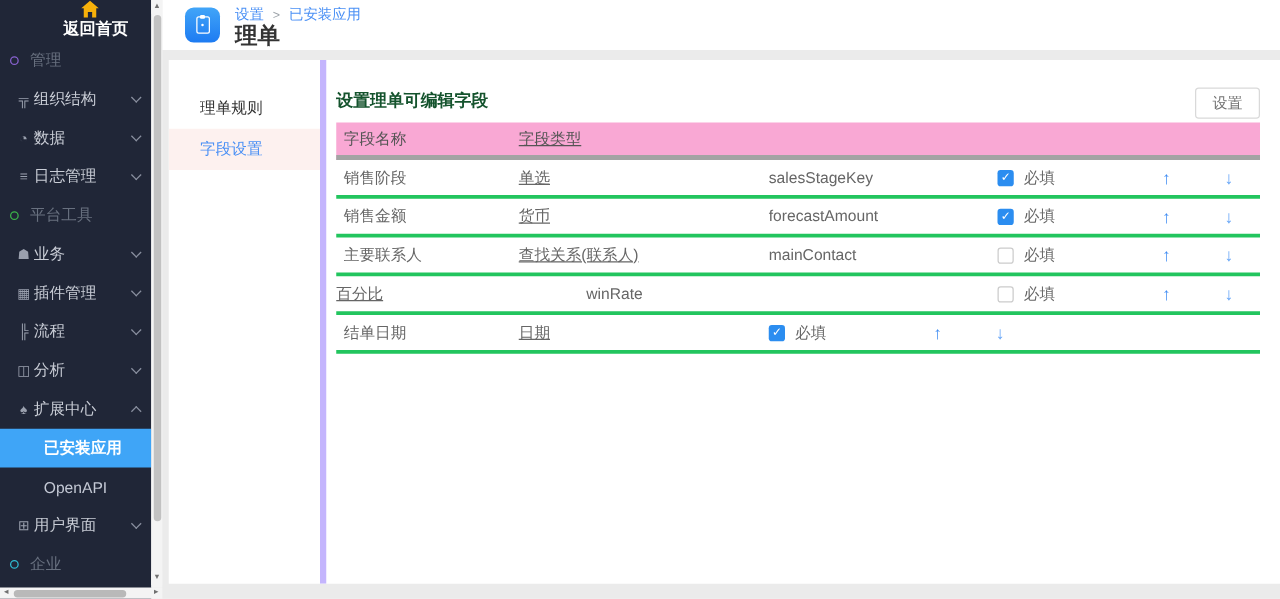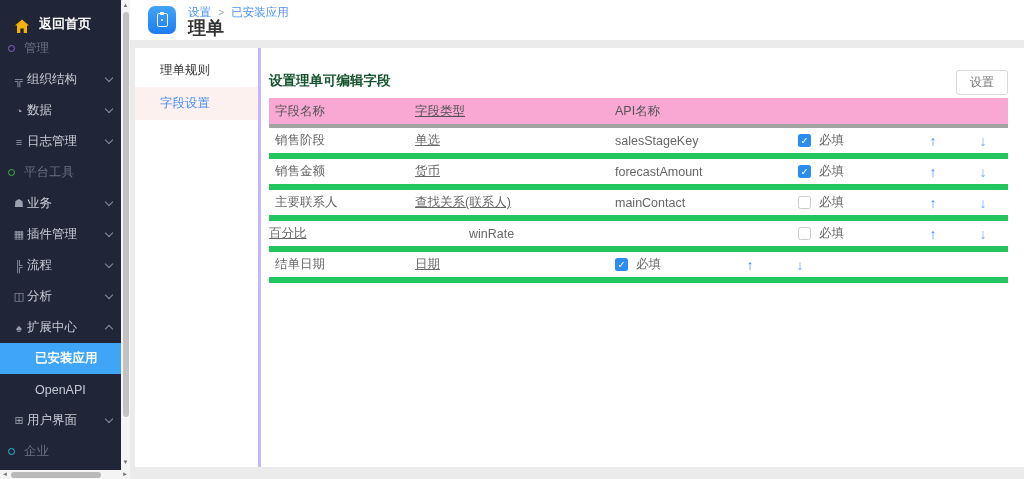--- a/index.html
+++ b/index.html
@@ -3,22 +3,22 @@
 <meta charset="utf-8">
 <style>
   * { margin:0; padding:0; box-sizing:border-box; }
   html,body { width:1024px; height:479px; overflow:hidden;
     font-family:"Liberation Sans","DejaVu Sans",sans-serif; background:#ededed; }
   .app { position:relative; width:1024px; height:479px; }
 
   
   .sidebar { position:absolute; left:0; top:0; width:121px; height:479px;
     background:#202637; color:#c9cdd6; }
-  .side-home { height:33px; display:flex; align-items:flex-end; padding-left:14px;
-    color:#fff; font-weight:bold; font-size:13px; cursor:pointer; }
+  .side-home { height:33px; display:flex; align-items:center; padding-left:32px;
+    color:#fff; font-weight:bold; font-size:13px; cursor:pointer;flex-direction:column; }
   .side-home .home-ic { width:20px; height:14px; margin-right:5px; display:inline-flex; }
   .side-item { position:relative; height:31px; display:flex; align-items:center;
     font-size:12.5px; cursor:pointer; white-space:nowrap; }
   .side-item.section { color:#68707f; padding-left:24px; cursor:default; }
   .side-item.section .dot { position:absolute; left:8px; width:7px; height:7px;
     border-radius:50%; border:1.5px solid currentColor; background:transparent; }
   .side-item.item { padding-left:27px; color:#c9cdd6; }
   .side-item.item .glyph { position:absolute; left:12px; width:14px; font-size:11px;
     color:#9aa0ae; text-align:center; }
   .side-item.subitem { padding-left:35px; color:#c3c8d4; }
@@ -60,34 +60,34 @@
     background:#fff; border-radius:50%; }
   .tb-text { margin-left:12px; }
   .breadcrumb { font-size:11.5px; line-height:14px; }
   .breadcrumb .crumb { color:#4a90f5; cursor:pointer; }
   .breadcrumb .sep { color:#9aa0a6; margin:0 4px; font-size:10px; }
   .page-title { font-size:18px; color:#333; font-weight:bold; line-height:16px; }
 
   .band { height:8px; flex:none; }
   .panel { flex:1; background:#fff; margin:0 0 12px 5px; display:flex; overflow:hidden; }
 
-  .submenu { width:126px; flex:none; border-right:3px solid #c4b5fd; padding-top:6px; }
+  .submenu { width:126px; flex:none; border-right:5px solid #c4b5fd; padding-top:22px; }
   .submenu-item { height:33px; line-height:33px; padding-left:25px; font-size:12.5px;
     color:#333; cursor:pointer; }
   .submenu-item.selected { background:#fdf1ef; color:#4a90f5; }
 
   .main { flex:1; padding:25px 16px 0 8px; min-width:0; }
   .main-head { position:relative; height:16px; margin-bottom:9px; }
   .heading { font-size:13.5px; font-weight:bold; color:#14532d; line-height:16px; }
   .settings-btn { position:absolute; right:0; top:-3px; height:25px; padding:0 13px;
     background:#fff; border:1px solid #d9d9d9; border-radius:3px; font-size:12px;
     color:#737373; cursor:pointer; font-family:inherit; }
 
   .ftable { width:100%; }
-  .frow { display:flex; align-items:center; height:31px; border-bottom:6px solid #22c55e;
+  .frow { display:flex; align-items:center; height:31px; border-bottom:3px solid #22c55e;
     font-size:12.5px; color:#666; }
   .frow.head { height:30px; background:#f9a8d4; color:#555; border-bottom:4px solid #a3a3a3; }
   .c1 { width:146px; padding-left:6px; flex:none; }
   .c2 { width:200px; flex:none;text-decoration:underline; }
   .c3 { flex:1; min-width:0; }
   .c4 { width:110px; flex:none; display:flex; align-items:center; }
   .c5,.c6 { width:50px; flex:none; text-align:center; font-size:14px; cursor:pointer; }
   .c5 { color:#3f8cf3; } .c6 { color:#69a7f7; }
   .cbx { width:13px; height:13px; border-radius:2.5px; margin-right:8px; flex:none;
     display:inline-flex; align-items:center; justify-content:center; cursor:pointer; }
@@ -211,21 +211,20 @@
         </div>
       <div class="main">
         <div class="main-head">
           <div class="heading">设置理单可编辑字段</div>
           <button class="settings-btn">设置</button>
         </div>
         <div class="ftable" id="ftable">
             <div class="frow head">
               <div class="c1">字段名称</div>
               <div class="c2">字段类型</div>
-              <div class="c3">API名称</div>
               <div class="c4"></div>
               <div class="c5"></div>
               <div class="c6"></div>
             </div>
             <div class="frow">
               <div class="c1">销售阶段</div>
               <div class="c2">单选</div>
               <div class="c3">salesStageKey</div>
               <div class="c4">
                 <span class="cbx on">✓</span>

